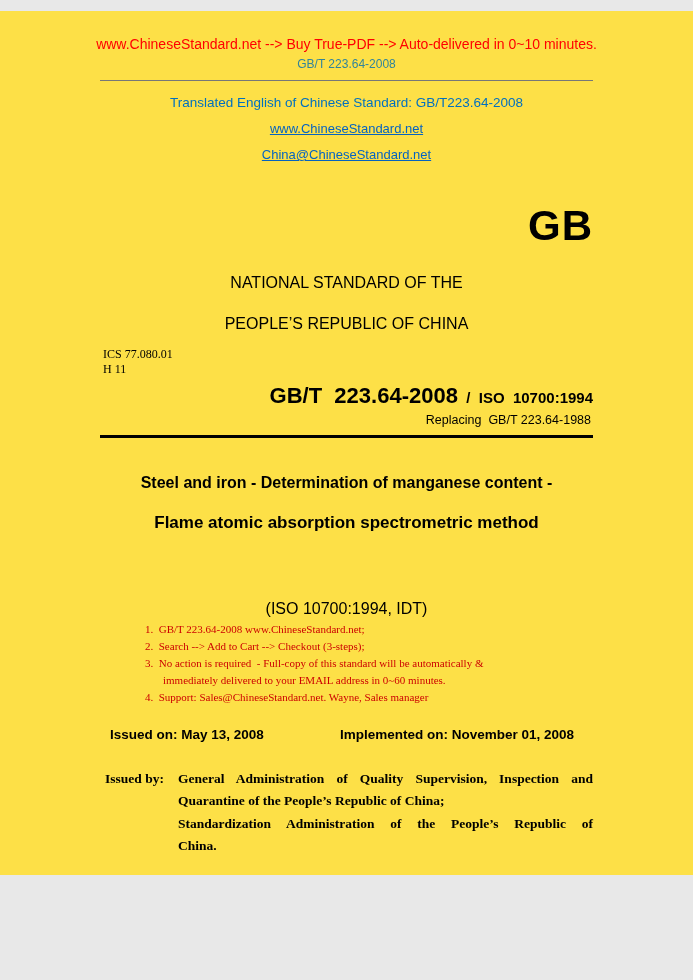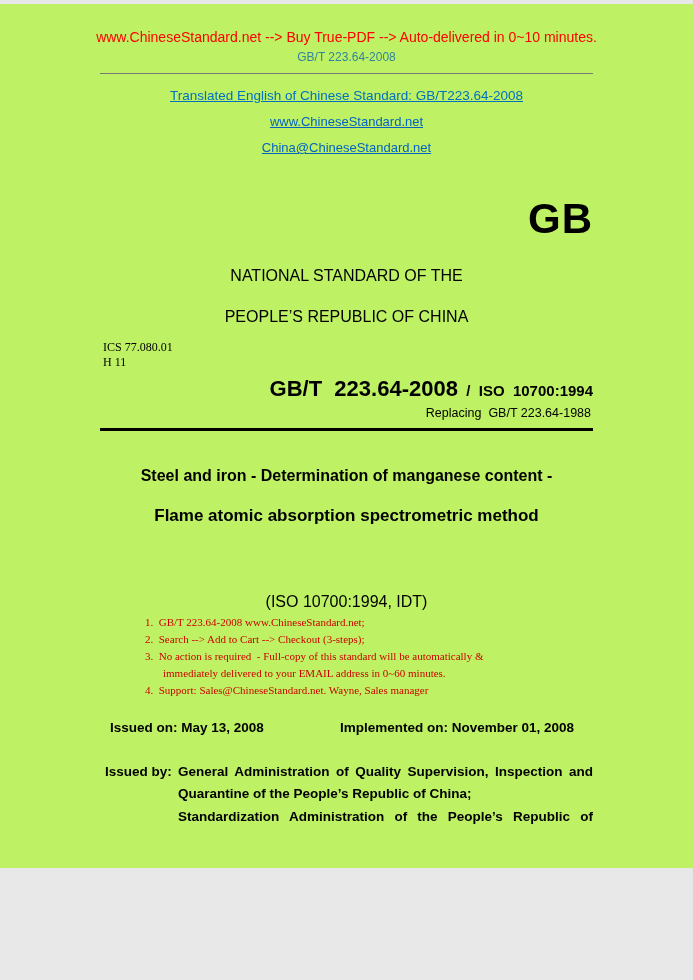--- a/index.html
+++ b/index.html
@@ -1,21 +1,21 @@
 <!DOCTYPE html>
 <html style="--promo-red: #FF0000; --buy-red: #CC0000; --ref-teal: #31849B; --link-blue: #0563C1; --info-blue: #0070C0; --footer-blue: #1F497D; --text-black: #000000;"><head>
 <meta charset="utf-8">
 <style>
   html, body { margin: 0; padding: 0; background: #e8e8e8; }
   .page {
     position: relative;
     width: 693px;
     height: 864px;
-    margin: 4px auto;
-    background: #bef264;
+    margin: 11px auto;
+    background: #fde047;
     font-family: "Liberation Sans", sans-serif;
     color: var(--text-black, #000);
     overflow: hidden;
   }
   .pre { white-space: pre-wrap; font-family: Liberation Serif, serif; }
 
   .promo {
     padding-top: 24px;
     text-align: center;
     font-size: 14px;
@@ -33,21 +33,20 @@
     margin: 8px 100px 0 100px;
     border-top: 1px solid #777;
     height: 0;
   }
   .translated {
     margin-top: 13px;
     text-align: center;
     font-size: 13.5px;
     line-height: 17px;
     color: var(--info-blue, #0070C0);
-    text-decoration: underline;
   }
   .linkrow { margin-top: 10px; text-align: center; font-size: 13px; line-height: 16px; }
   .link {
     color: var(--link-blue, #0563C1);
     text-decoration: underline;
     cursor: pointer;
   }
   .gb-logo {
     margin: 42px 100px 0 0;
     text-align: right;
@@ -108,20 +107,21 @@
     font-weight: bold;
   }
   .dates-row .issued { width: 230px; }
 
   .issuer {
     margin: 25px 100px 0 105px;
     display: flex;
     font-size: 13.5px;
     line-height: 22px;
     font-weight: bold;
+    font-family: Liberation Serif, serif;
   }
   .issuer-label { width: 73px; flex: 0 0 73px; }
   .issuer-text { flex: 1; }
   .just { text-align: justify; text-align-last: justify; }
   .issuer-para2 { margin-top: 1px; }
 
   .footer {
     position: absolute;
     left: 100px;
     right: 98px;
@@ -187,20 +187,21 @@
     <span class="issued">Issued on: May 13, 2008</span>
     <span>Implemented on: November 01, 2008</span>
   </div>
 
   <div class="issuer">
     <div class="issuer-label">Issued by:</div>
     <div class="issuer-text">
       <div class="just">General Administration of Quality Supervision, Inspection and</div>
       <div>Quarantine of the People’s Republic of China;</div>
       <div class="just issuer-para2">Standardization Administration of the People’s Republic of</div>
+      <div>China.</div>
     </div>
   </div>
 
   <div class="footer">
     <a class="link">www.ChineseStandard.net</a>
     <span class="page-info pre"><span>Page </span><span class="page-num">1</span><span> of 19</span></span>
   </div>
 
 </div>
 

